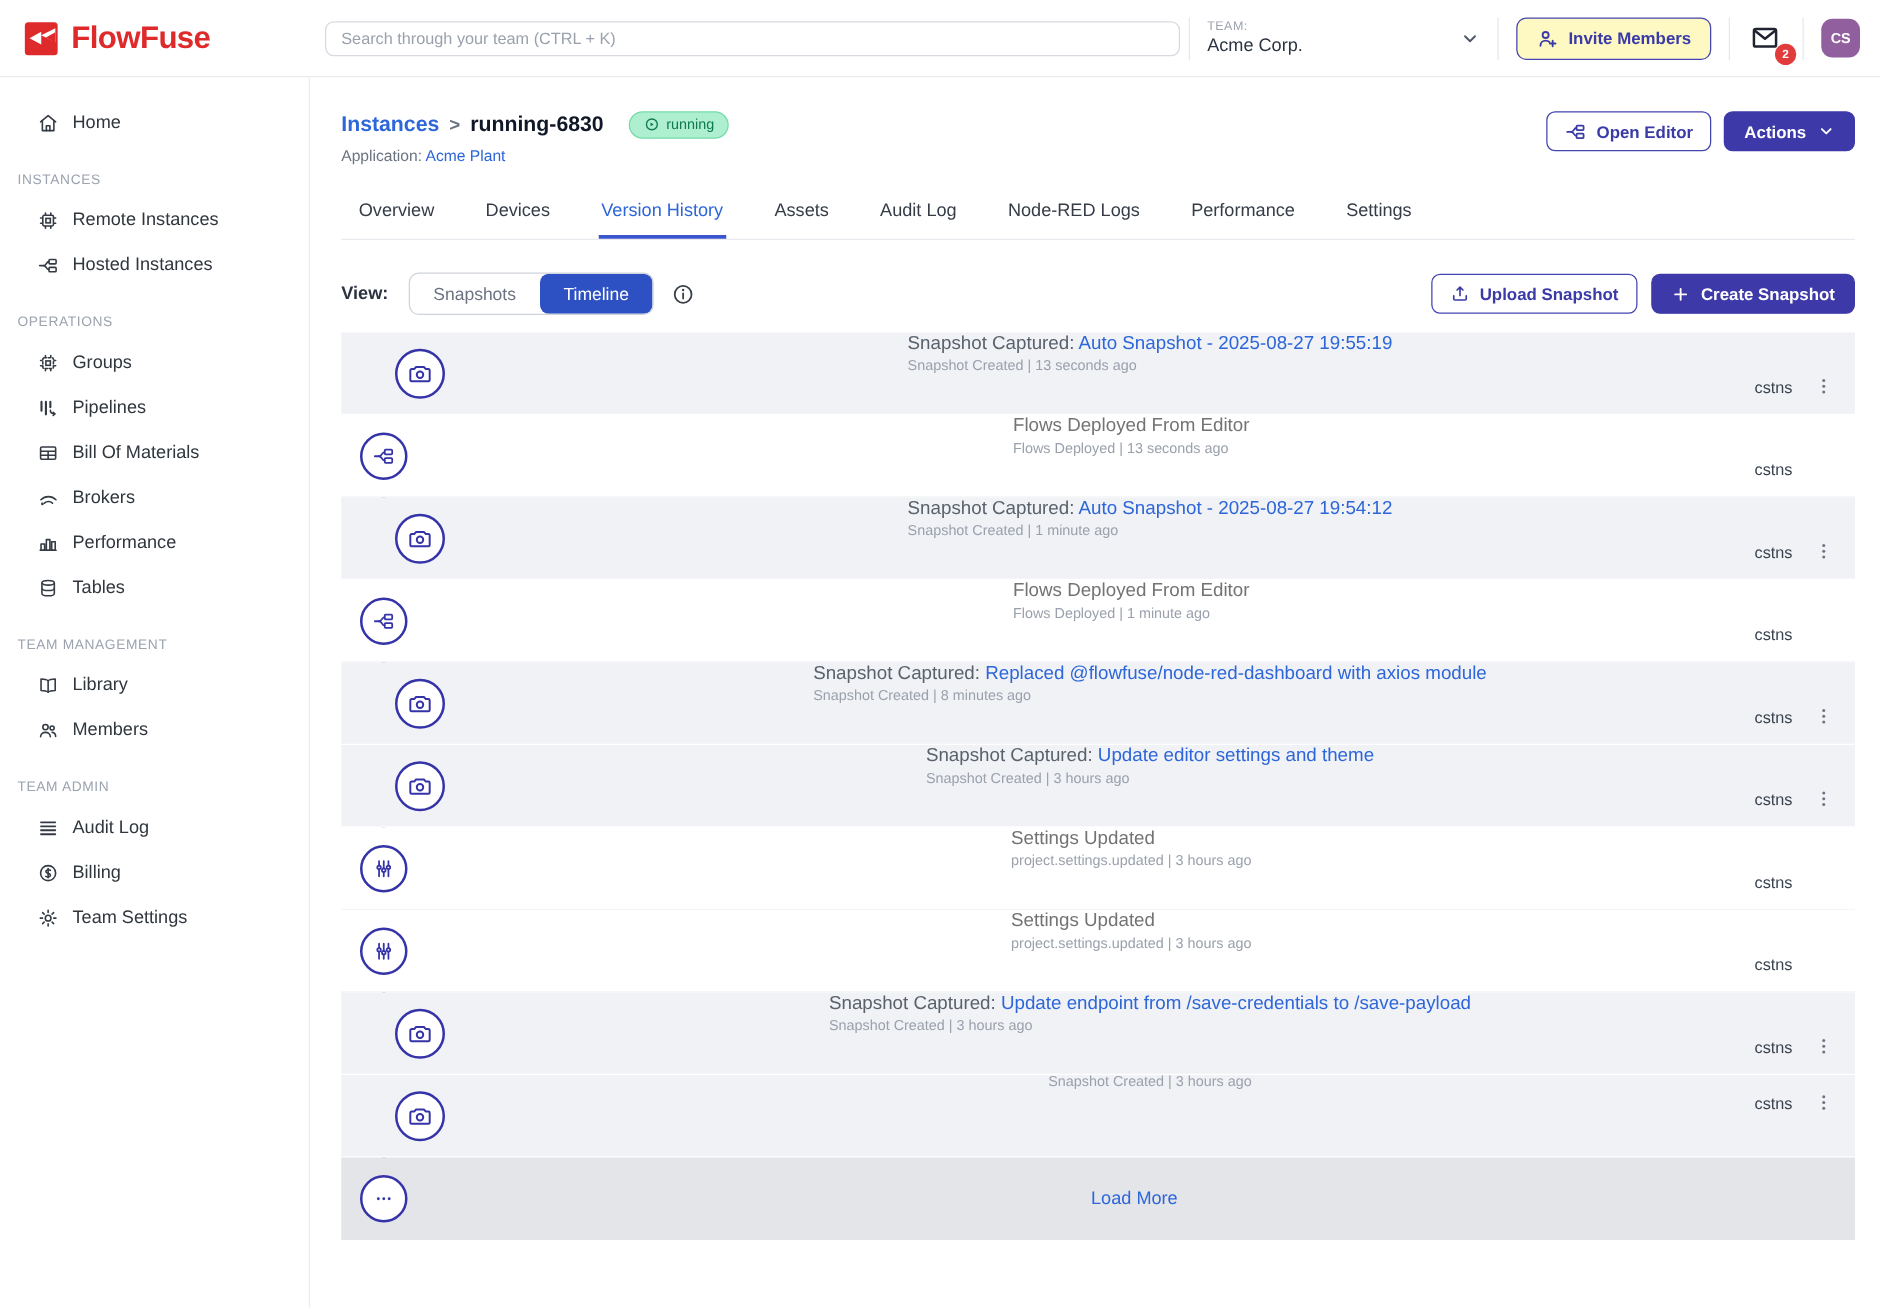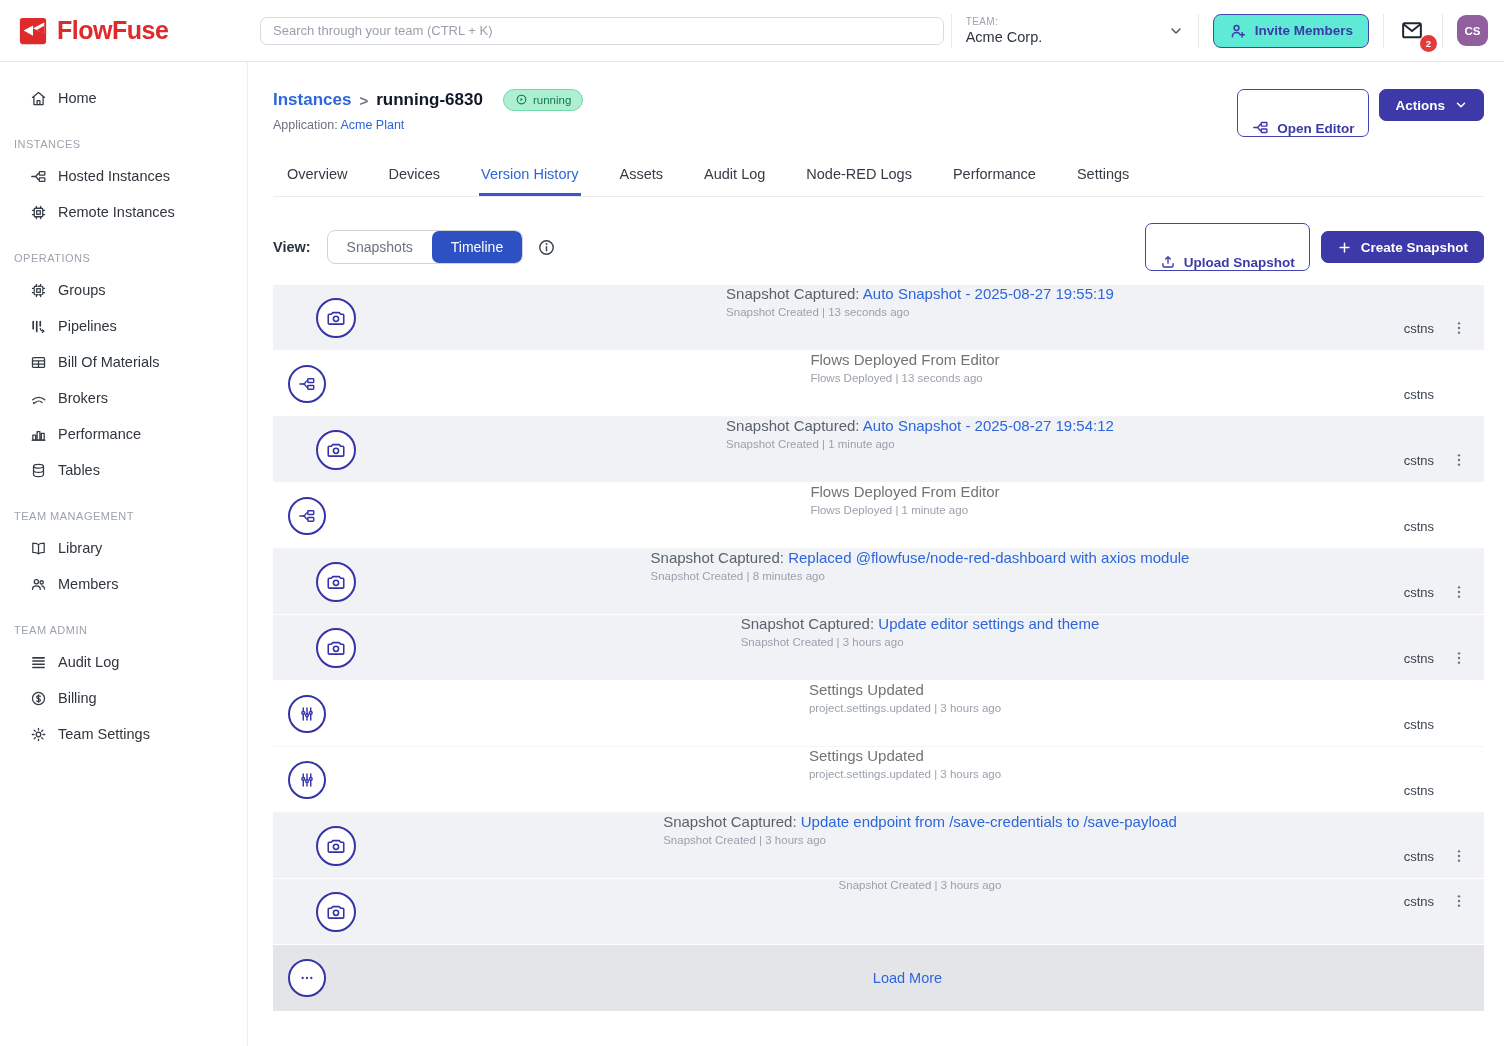--- a/index.html
+++ b/index.html
@@ -14,21 +14,21 @@
   .search { margin-left:12px; width:684px; height:28px; border:1px solid #D7DAE0; border-radius:7px;
     font-size:13px; padding:0 12px; color:#4B5563; outline:none; font-family:"Liberation Sans",sans-serif; }
   .search::placeholder { color:#9AA1AC; }
   .hright { margin-left:auto; display:flex; align-items:center; gap:14px; }
   .vdiv { width:1px; height:34px; background:#E5E7EB; }
   .team { display:flex; align-items:center; gap:8px; width:218px; cursor:pointer; }
   .team-label { font-size:10px; color:#9CA3AF; letter-spacing:.4px; }
   .team-name { font-size:14.5px; color:#2B3440; margin-top:2px; }
   .team .chev { margin-left:auto; color:#4B5563; }
   .invite-btn { display:flex; align-items:center; gap:8px; border:1px solid #4444B0; color:#3B3BA8;
-    background:#5eead4; border-radius:8px; height:34px; padding:0 15px; font-size:13.5px; font-weight:700; cursor:pointer;
+    background:#fef9c3; border-radius:8px; height:34px; padding:0 15px; font-size:13.5px; font-weight:700; cursor:pointer;
     font-family:"Liberation Sans",sans-serif; }
   .mail { position:relative; width:30px; height:26px; color:#1F2430; cursor:pointer; }
   .mail-badge { position:absolute; right:-9px; bottom:-8px; min-width:17px; height:17px; border-radius:50%;
     background:#E23B3B; color:#fff; font-size:9.5px; font-weight:700; display:flex; align-items:center; justify-content:center; }
   .avatar { width:31px; height:31px; border-radius:9px; background:#915E9E; color:#fff; font-size:11.5px; font-weight:700;
     display:flex; align-items:center; justify-content:center; cursor:pointer; }
 
   
   .app { display:flex; height:989px; }
   .sidebar { width:248px; flex:0 0 auto; border-right:1px solid #ECEDF1; padding-top:18px; background:#fff; }
@@ -42,22 +42,22 @@
   .crumbrow { margin-top:27px; display:flex; justify-content:space-between; align-items:flex-start; }
   .crumbs { display:flex; align-items:center; gap:8px; }
   .crumb-root { font-size:17px; font-weight:700; color:#2D66D9; text-decoration:none; cursor:pointer; }
   .crumb-sep { font-size:15px; color:#6B7280; font-weight:700; }
   .crumb-cur { font-size:17px; font-weight:700; color:#101828; }
   .badge-running { margin-left:12px; display:inline-flex; align-items:center; gap:5px; background:#AEEFD0;
     border:1px solid #74DBA8; color:#0E7A50; font-size:11.5px; border-radius:999px; padding:3px 11px 4px; }
   .appline { margin-top:7px; font-size:12.5px; color:#6B7280; }
   .appline a { color:#2D66D9; text-decoration:none; cursor:pointer; }
   .crumbright { display:flex; gap:10px; }
-  .btn-outline { display:flex; align-items:flex-end; gap:8px; background:#fff; border:1px solid #4444B0; color:#3B3BA8;
-    border-radius:7px; height:48px; padding:0 14px; font-size:13.5px; font-weight:700; cursor:pointer; font-family:"Liberation Sans",sans-serif; }
+  .btn-outline { display:flex; align-items:center; gap:8px; background:#fff; border:1px solid #4444B0; color:#3B3BA8;
+    border-radius:7px; height:32px; padding:0 14px; font-size:13.5px; font-weight:700; cursor:pointer; font-family:"Liberation Sans",sans-serif; }
   .btn-solid { display:flex; align-items:center; gap:9px; background:#3D39A8; border:1px solid #3D39A8; color:#fff;
     border-radius:7px; height:32px; padding:0 15px; font-size:13.5px; font-weight:700; cursor:pointer; font-family:"Liberation Sans",sans-serif; }
 
   
   .tabs { margin-top:21px; display:flex; gap:37px; border-bottom:1px solid #E8EAEE; padding-left:12px; }
   .tab { font-size:14.5px; color:#353C46; padding:8px 2px 11px; cursor:pointer; border-bottom:3px solid transparent; }
   .tab.active { color:#2D66D9; border-bottom-color:#3B55CC; }
 
   
   .viewrow { margin-top:26px; display:flex; align-items:center; }
@@ -149,34 +149,34 @@
           <path d="M3.5 10.5 12 3.5l8.5 7"></path>
           <path d="M5.5 9.2V20.5h13V9.2"></path>
           <path d="M10 20.5v-5.5h4v5.5"></path>
         </svg>
       <span>Home</span>
     </a>
 
     <div class="ssection">INSTANCES</div>
     <a class="sitem">
       <svg width="17" height="17" viewBox="0 0 24 24" fill="none" stroke="currentColor" stroke-width="1.8" stroke-linecap="round">
+          <rect x="6" y="6" width="12" height="12" rx="1.5"></rect>
+          <rect x="9.5" y="9.5" width="5" height="5"></rect>
+          <path d="M9 3.5v2M15 3.5v2M9 18.5v2M15 18.5v2M3.5 9h2M3.5 15h2M18.5 9h2M18.5 15h2"></path>
+        </svg>
+      <span>Remote Instances</span>
+    </a>
+    <a class="sitem">
+      <svg width="17" height="17" viewBox="0 0 24 24" fill="none" stroke="currentColor" stroke-width="1.8" stroke-linecap="round">
           <path d="M2.5 12H7"></path>
           <path d="M7 12c3.5 0 2.5-4.5 6-4.5M7 12c3.5 0 2.5 4.5 6 4.5"></path>
           <rect x="13" y="5" width="8" height="5" rx="1"></rect>
           <rect x="13" y="14" width="8" height="5" rx="1"></rect>
         </svg>
       <span>Hosted Instances</span>
-    </a>
-    <a class="sitem">
-      <svg width="17" height="17" viewBox="0 0 24 24" fill="none" stroke="currentColor" stroke-width="1.8" stroke-linecap="round">
-          <rect x="6" y="6" width="12" height="12" rx="1.5"></rect>
-          <rect x="9.5" y="9.5" width="5" height="5"></rect>
-          <path d="M9 3.5v2M15 3.5v2M9 18.5v2M15 18.5v2M3.5 9h2M3.5 15h2M18.5 9h2M18.5 15h2"></path>
-        </svg>
-      <span>Remote Instances</span>
     </a>
 
     <div class="ssection">OPERATIONS</div>
     <a class="sitem">
       <svg width="17" height="17" viewBox="0 0 24 24" fill="none" stroke="currentColor" stroke-width="1.8" stroke-linecap="round">
           <rect x="6" y="6" width="12" height="12" rx="1.5" stroke-dasharray="2.6 2"></rect>
           <rect x="9.5" y="9.5" width="5" height="5"></rect>
           <path d="M9 3.5v1.5M15 3.5v1.5M9 19v1.5M15 19v1.5M3.5 9H5M3.5 15H5M19 9h1.5M19 15h1.5"></path>
         </svg>
       <span>Groups</span>

